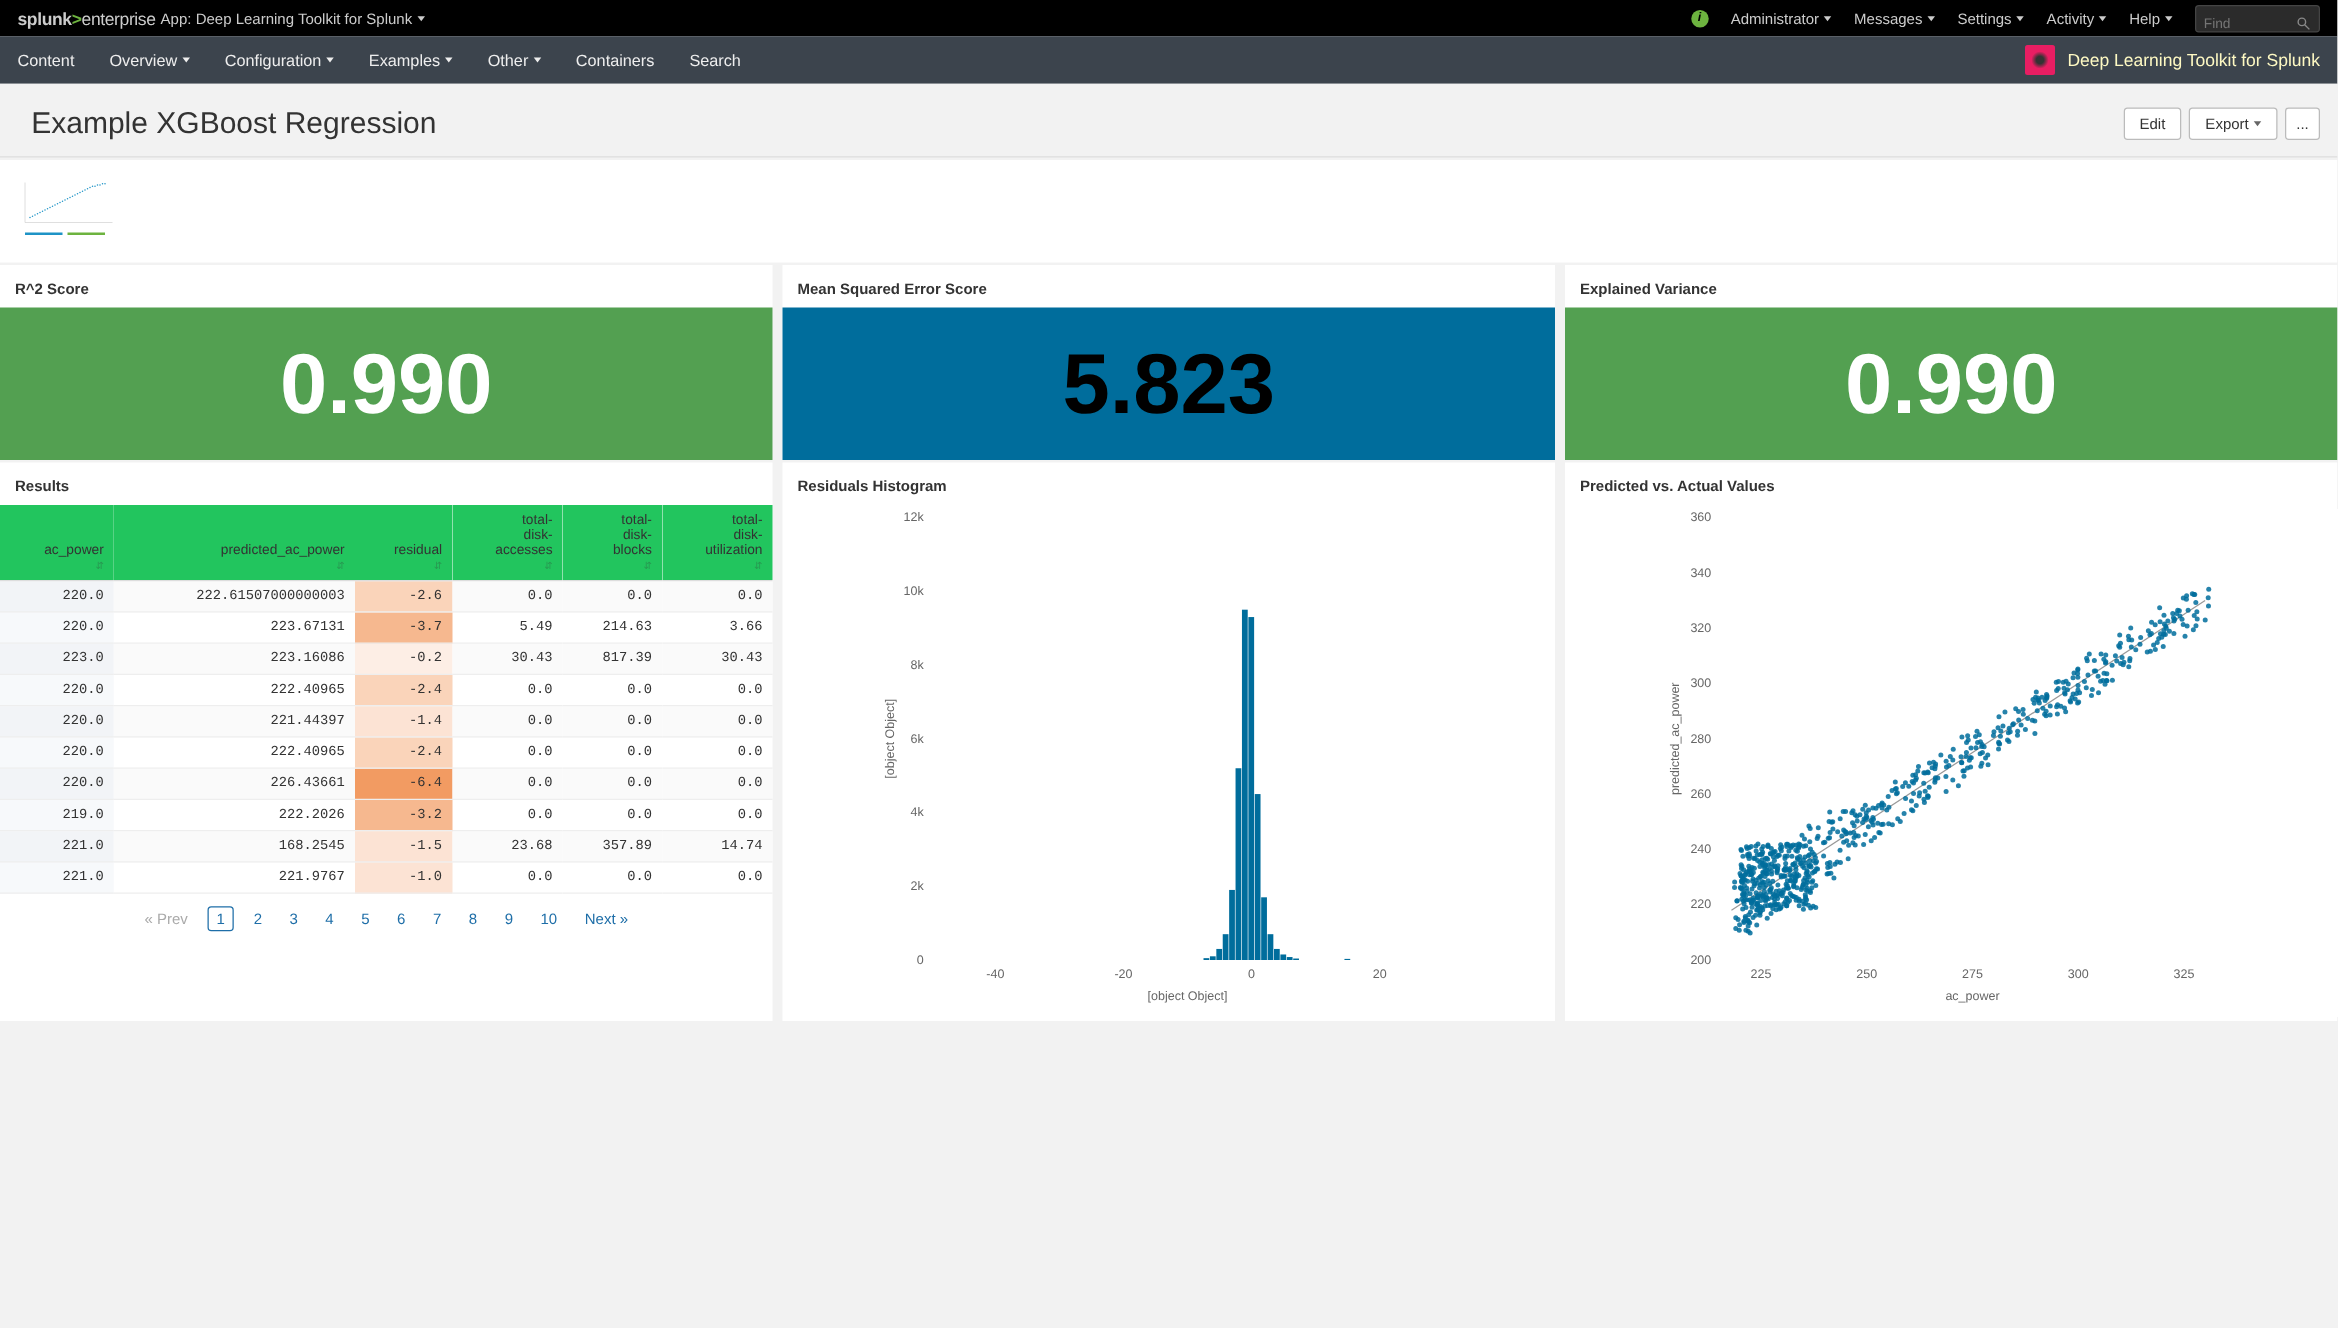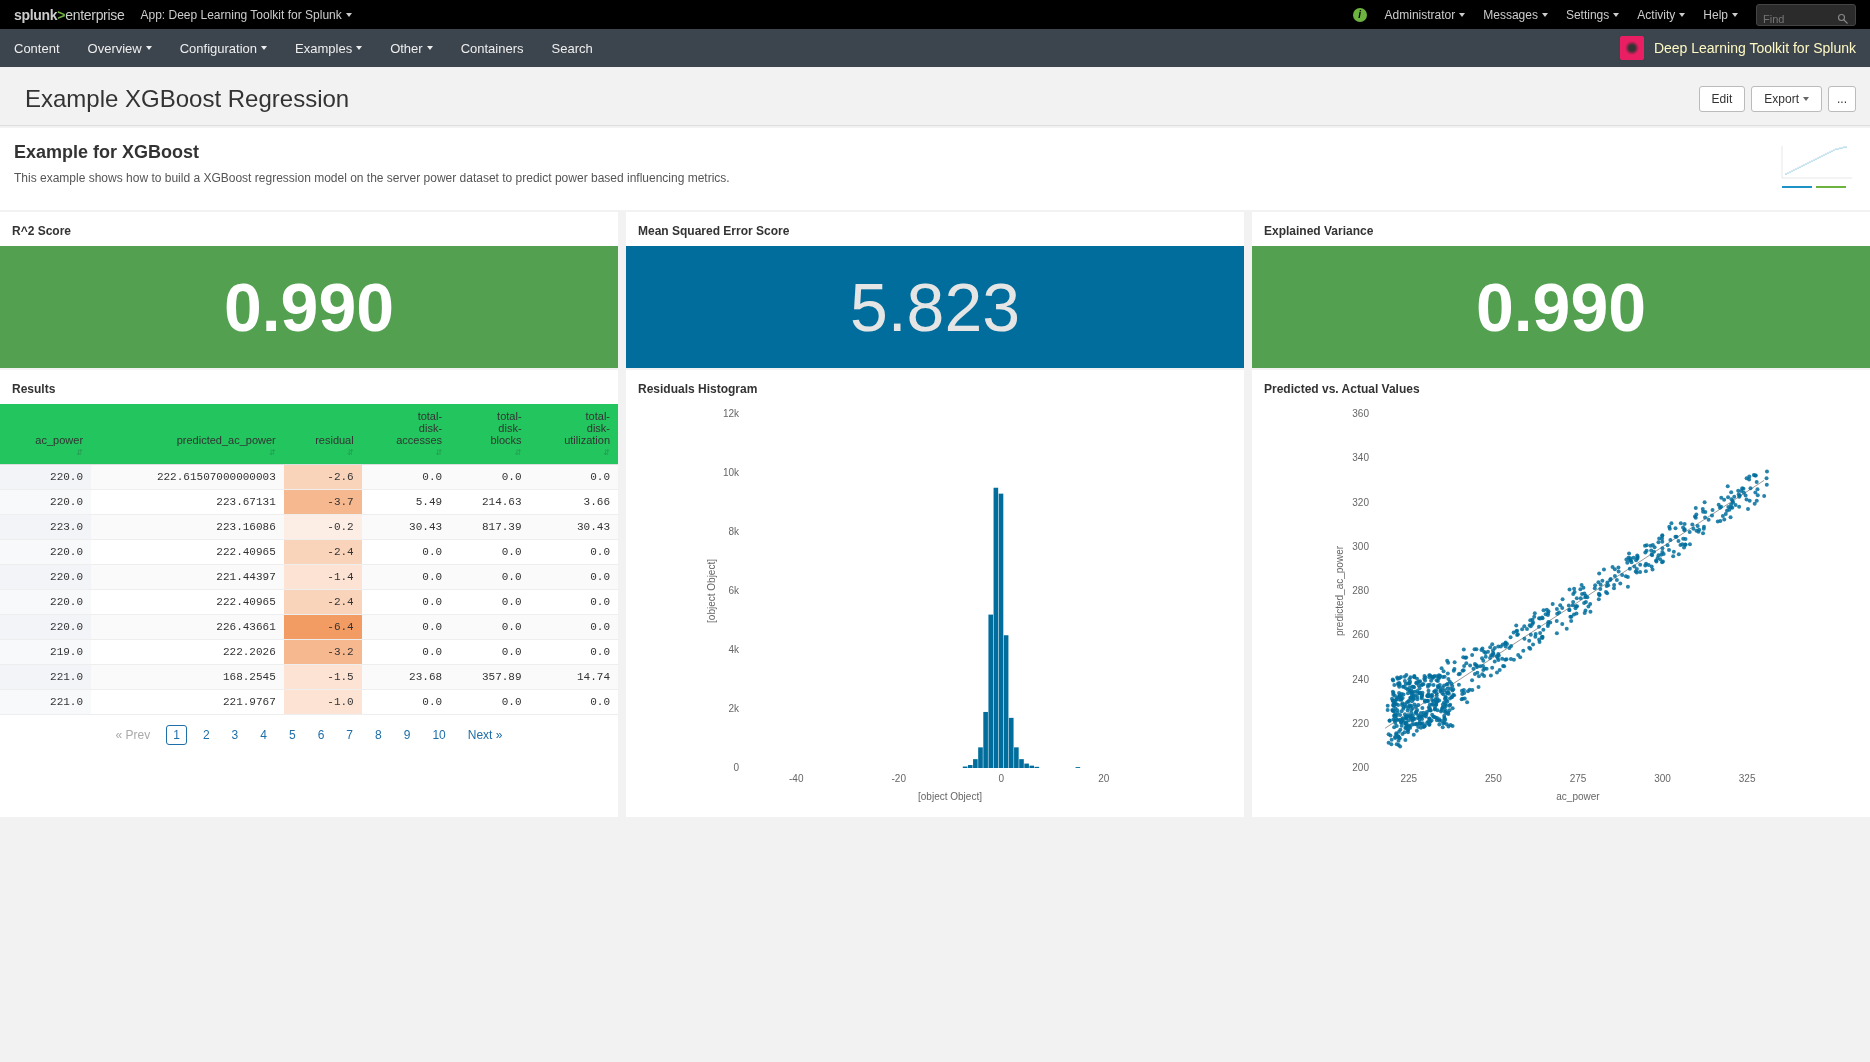--- a/index.html
+++ b/index.html
@@ -1,18 +1,18 @@
 <!DOCTYPE html>
 <html><head>
 <meta charset="utf-8">
 <style>
 * { box-sizing: border-box; margin: 0; padding: 0; }
 body { font-family: "Helvetica Neue", Helvetica, Arial, sans-serif; font-size: 12px; color: #333; background: #f2f2f2; }
 .topbar { background: #000; height: 29px; display: flex; align-items: center; padding: 0 14px; color: #ccc; }
-.topbar-left { display: flex; align-items: center; gap: 16px; flex: 1; text-align: center; }
+.topbar-left { display: flex; align-items: center; gap: 4px; flex: 1; text-align: center; }
 .splunk-logo { font-weight: 700; color: #ccc; font-size: 14px; letter-spacing: -0.3px; }
 .splunk-logo .gt { color: #6db33f; }
 .splunk-logo .ent { font-weight: 400; }
 .app-label { font-size: 12px; color: #ccc; display: flex; align-items: center; gap: 4px; }
 .topbar-right { display: flex; align-items: center; gap: 18px; }
 .top-link { color: #ccc; font-size: 12px; display: flex; align-items: center; gap: 4px; cursor: pointer; }
 .info-icon { width: 14px; height: 14px; border-radius: 50%; background: #6db33f; color: #000; display: inline-flex; align-items: center; justify-content: center; font-size: 10px; font-weight: 700; font-style: italic; }
 .find-box { background: #2b2b2b; border: 1px solid #444; border-radius: 3px; height: 22px; width: 100px; display: flex; align-items: flex-end; padding: 0 6px; }
 .find-box input { background: transparent; border: none; color: #ccc; font-size: 11px; flex: 1; outline: none; width: 60px; }
 .find-box .search-icon { width: 12px; height: 12px; }
@@ -29,21 +29,21 @@
 .btn { background: #fff; border: 1px solid #bbb; border-radius: 3px; padding: 5px 12px; font-size: 12px; cursor: pointer; display: inline-flex; align-items: center; gap: 4px; color: #333; }
 .btn-sq { padding: 5px 8px; }
 .intro-panel { background: #fff; padding: 14px; display: flex; justify-content: space-between; }
 .intro-title { font-size: 18px; font-weight: 700; margin-bottom: 8px; }
 .intro-text { font-size: 12px; color: #555; }
 .intro-chart { width: 80px; height: 54px; }
 .row { display: flex; gap: 8px; padding: 0 0; }
 .panel { background: #fff; flex: 1; display: flex; flex-direction: column; }
 .panel-head { font-size: 12px; font-weight: 700; padding: 12px 12px 8px; color: #333; }
 .big-green { background: #53a051; color: #fff; font-size: 68px; font-weight: 700; display: flex; align-items: center; justify-content: center; height: 122px; margin: 0; }
-.big-blue { background: #006d9c; color: #e5e5e5; font-size: 68px; font-weight: 400; display: flex; align-items: center; justify-content: center; height: 122px; }
+.big-blue { background: #006d9c; color: #000000; font-size: 68px; font-weight: 700; display: flex; align-items: center; justify-content: center; height: 122px; }
 .table-panel { padding: 0 0 10px 0; }
 .tbl { width: 100%; border-collapse: collapse; font-family: "Courier New", monospace; font-size: 11px; }
 .tbl th { font-family: "Helvetica Neue", Helvetica, Arial, sans-serif; background: #22c55e; padding: 6px 8px; text-align: right; font-weight: 400; font-size: 11px; color: #333; border-bottom: 1px solid #ddd; vertical-align: bottom; position: relative; }
 .tbl th .sort { display: block; height: 10px; opacity: 0.3; font-size: 8px; margin-top: 2px; }
 .tbl td { padding: 6px 8px; text-align: right; border-bottom: 1px solid #eee; }
 .tbl tr:nth-child(odd) td { background: #fafafa; }
 .tbl tr:nth-child(odd) td:first-child { background: #f2f4f7; }
 .tbl tr:nth-child(even) td:first-child { background: #f7f9fb; }
 .res-1 { background: #fdeee5 !important; }
 .res-2 { background: #fce3d4 !important; }
@@ -127,24 +127,20 @@
     <button class="btn">Edit</button>
     <button class="btn">
         <span>Export</span>
         <span class="caret-down" style="border-top-color:#666"></span>
       </button>
     <button class="btn btn-sq">...</button>
   </div>
 </div>
 
 <div class="intro-panel section">
-  <div>
-    <div class="intro-title">Example for XGBoost</div>
-    <div class="intro-text">This example shows how to build a XGBoost regression model on the server power dataset to predict power based influencing metrics.</div>
-  </div>
   <svg class="intro-chart" viewBox="0 0 80 54">
     <rect x="0" y="0" width="80" height="40" fill="#fff"></rect>
     <line x1="6" y1="36" x2="76" y2="36" stroke="#ccc" stroke-width="0.5"></line>
     <line x1="6" y1="4" x2="6" y2="36" stroke="#ccc" stroke-width="0.5"></line>
     <g fill="#1e93c6">
       <circle cx="10" cy="32" r="0.6"></circle>
         <circle cx="12" cy="31" r="0.6"></circle>
         <circle cx="14" cy="30" r="0.6"></circle>
         <circle cx="16" cy="29" r="0.6"></circle>
         <circle cx="18" cy="28" r="0.6"></circle>

